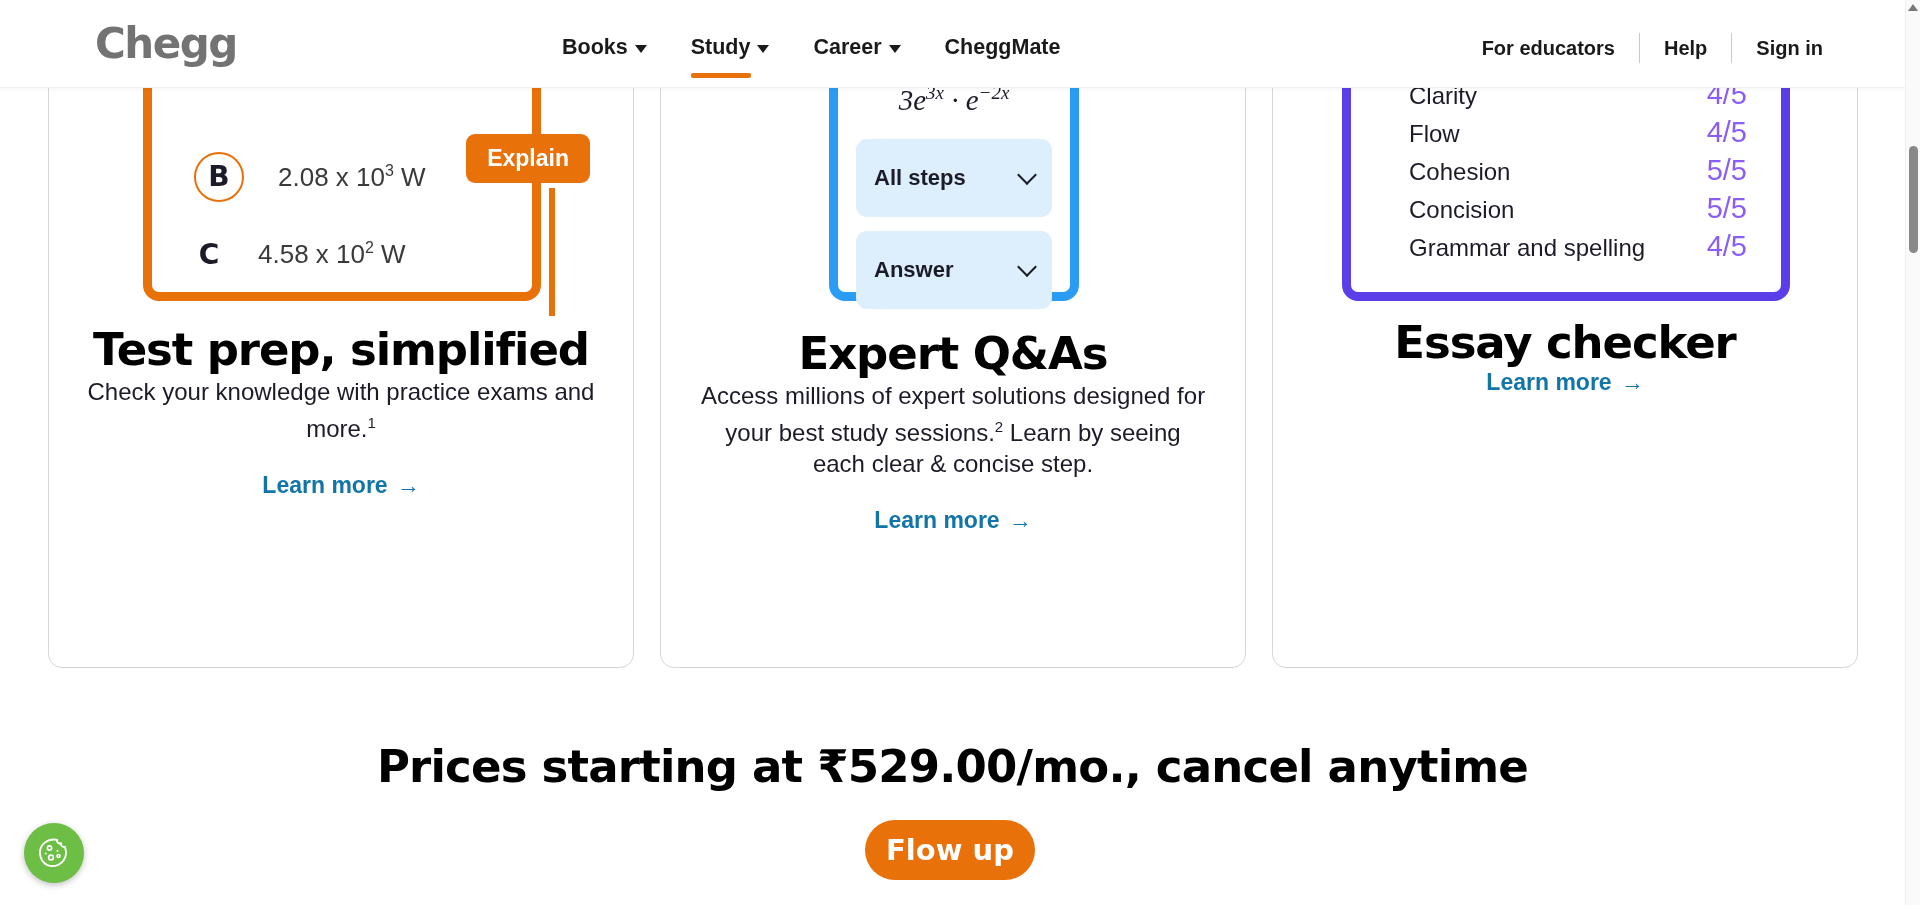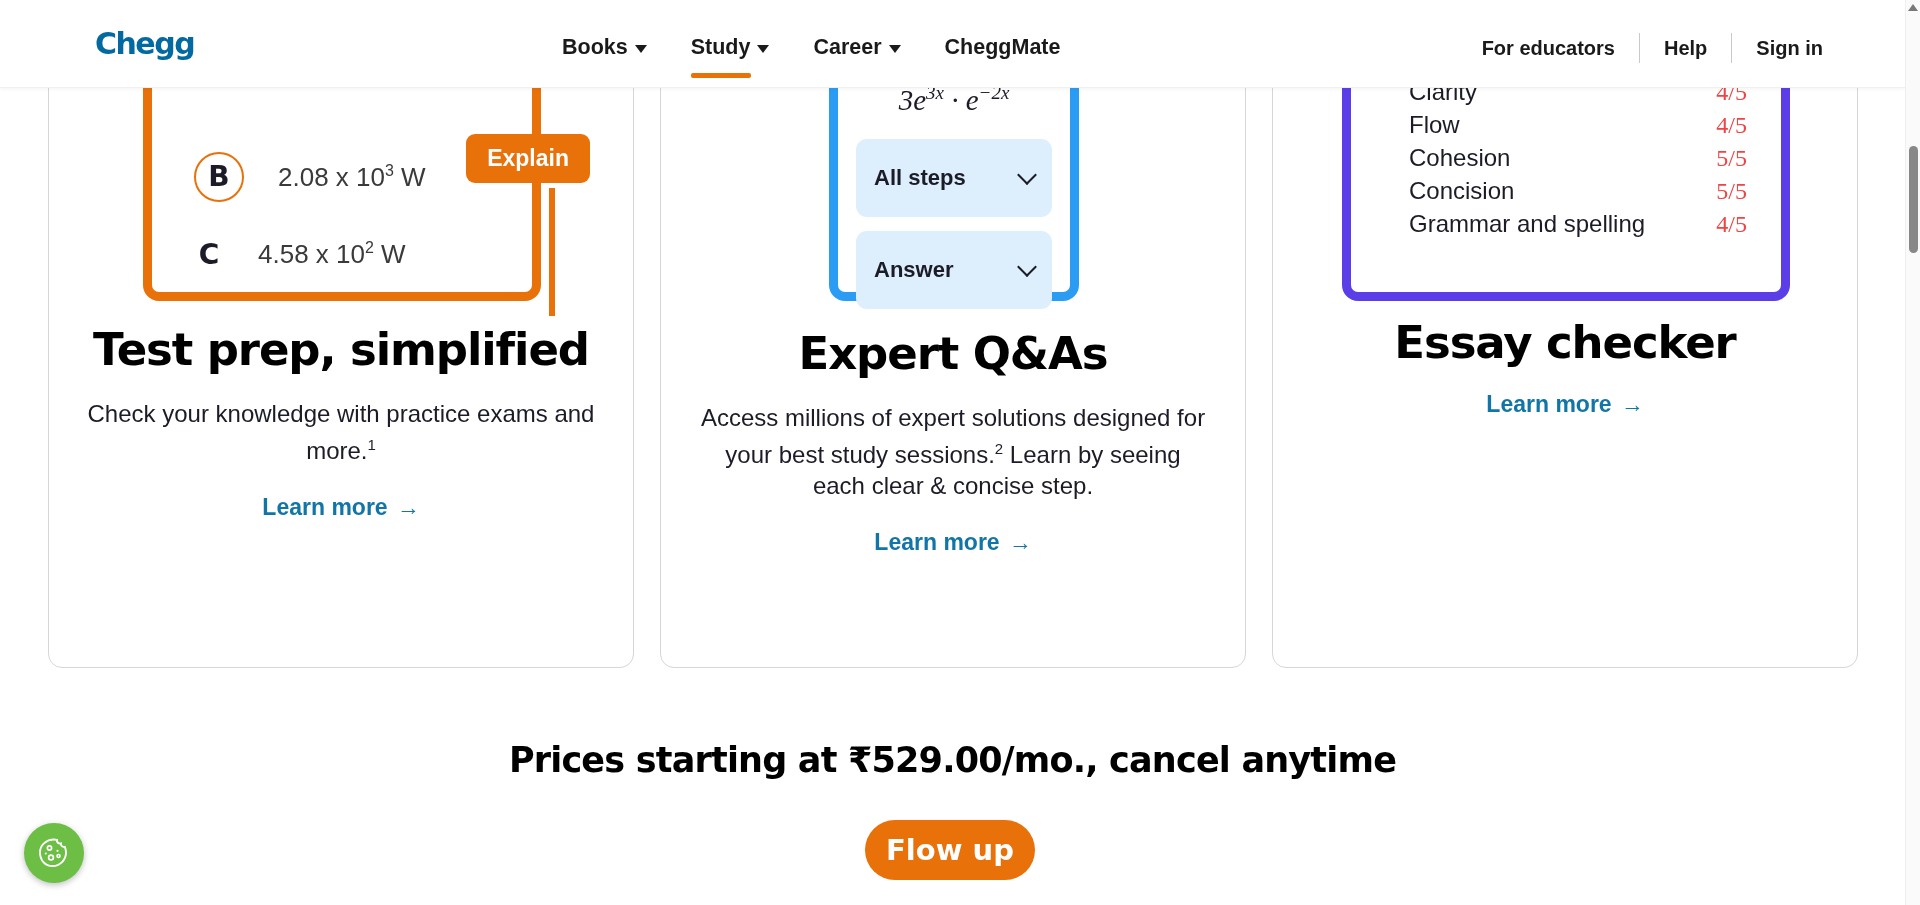--- a/index.html
+++ b/index.html
@@ -30,23 +30,23 @@
     z-index: 50;
     border-bottom: 1px solid rgba(0,0,0,0.06);
     box-shadow: 0 1px 4px rgba(0,0,0,0.05);
   }
 
   #logo {
     position: absolute;
     left: 95px;
     top: 21px;
     font-family: "DejaVu Sans", sans-serif;
-    font-size: 30px;
-    font-weight: bold;
-    color: #0369a1;
+    font-size: 42px;
+    font-weight: bold;
+    color: #737373;
     letter-spacing: -1.5px;
     line-height: 46px;
     cursor: pointer;
   }
 
   #main-nav {
     position: absolute;
     left: 540px;
     top: 30px;
     display: flex;
@@ -250,41 +250,39 @@
     justify-content: space-between;
     align-items: baseline;
     margin-bottom: 5px;
   }
   .rubric-label {
     font-size: 24px;
     color: #1c1c28;
     white-space: nowrap;
   }
   .rubric-score {
-    font-size: 24px;
-    color: #ef4444;
-    font-family: Liberation Serif, serif;
+    font-size: 29px;
+    color: #8b5cf6;
   }
 
   
   .card-body {
     position: absolute;
     left: 0; right: 0;
     top: 390px;
     padding: 0 38px;
     text-align: center;
   }
   .card-title {
     font-family: "DejaVu Sans", sans-serif;
     font-size: 45px;
     font-weight: bold;
     color: #000000;
     letter-spacing: -1.1px;
     line-height: 52px;
-    margin-bottom: 22px;
   }
   .card-desc {
     font-size: 24px;
     line-height: 31px;
     color: #1c1c28;
     margin-bottom: 28px;
   }
   .card-desc sup { font-size: 15px; }
   .learn-more {
     display: inline-flex;
@@ -306,21 +304,21 @@
   #card-3 .card-body { top: 376px; }
 
   
   #pricing-note {
     position: absolute;
     top: 740px;
     left: 0;
     width: 1905px;
     text-align: center;
     font-family: "DejaVu Sans", sans-serif;
-    font-size: 35px;
+    font-size: 45px;
     font-weight: bold;
     color: #000000;
     letter-spacing: -0.8px;
   }
   #signup-btn {
     position: absolute;
     top: 820px;
     left: 865px;
     width: 170px;
     height: 60px;

